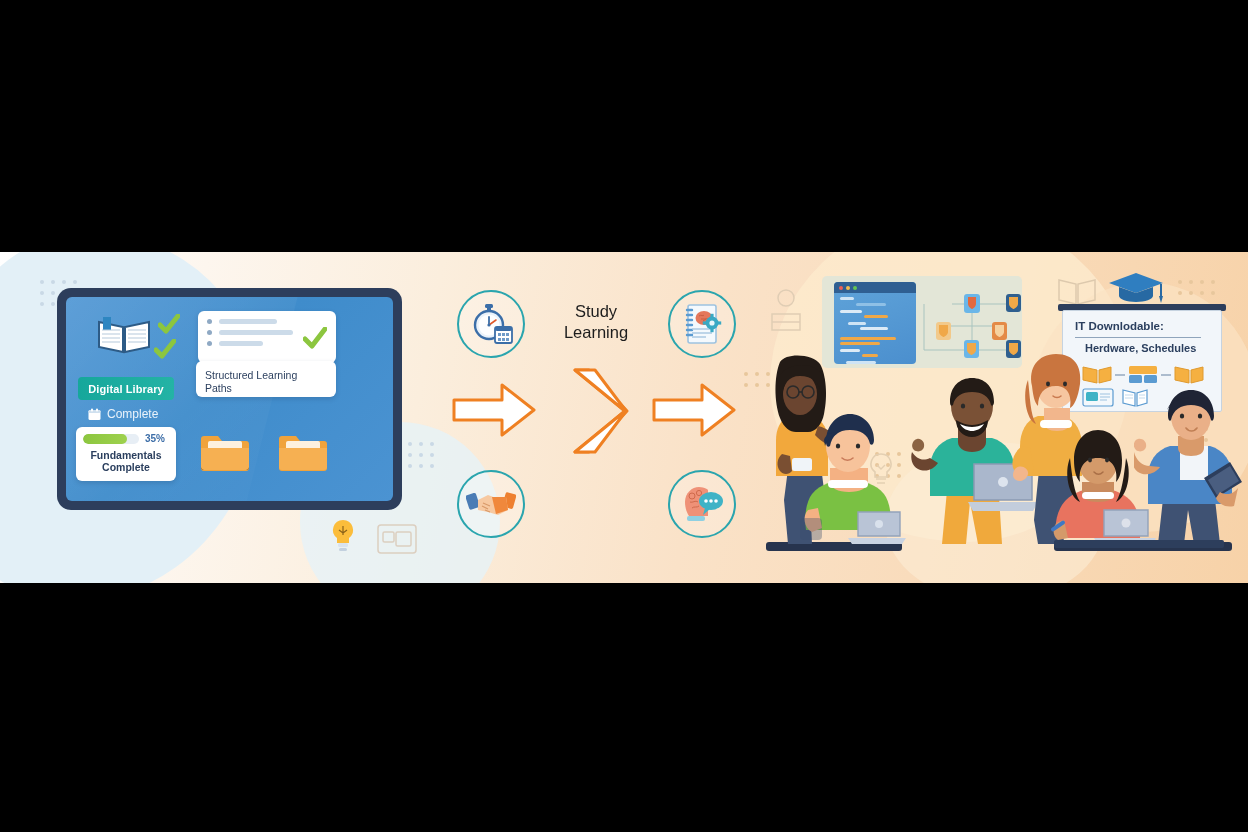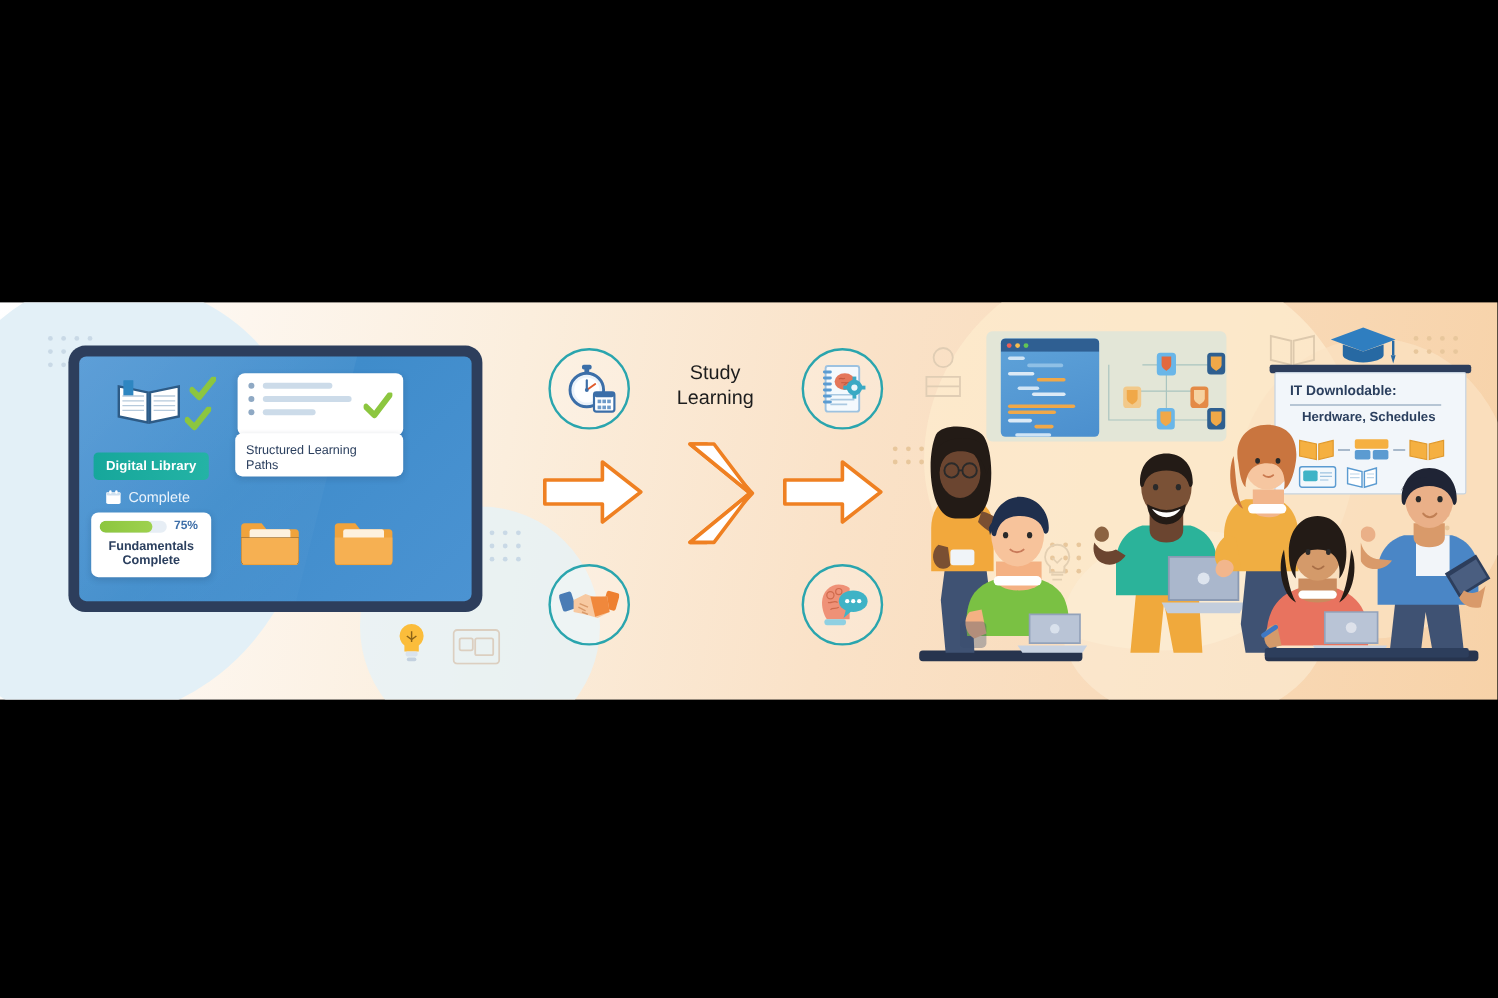--- a/index.html
+++ b/index.html
@@ -281,21 +281,21 @@
             <rect x="8" y="0.5" width="2" height="3" rx="1" fill="#fff"></rect>
           </svg>
           <span>Complete</span>
         </div>
 
         <div class="card dl-card">
           <div class="prog-row">
             <div class="prog-track">
               <div class="prog-fill"></div>
             </div>
-            <div class="prog-pct">75%</div>
+            <div class="prog-pct">35%</div>
           </div>
           <div class="dl-label">
             <div>Fundamentals</div>
             <div>Complete</div>
           </div>
         </div>
 
         <div class="card slp-card">
           <div class="card-text">Structured Learning</div>
           <div class="card-text">Paths</div>

